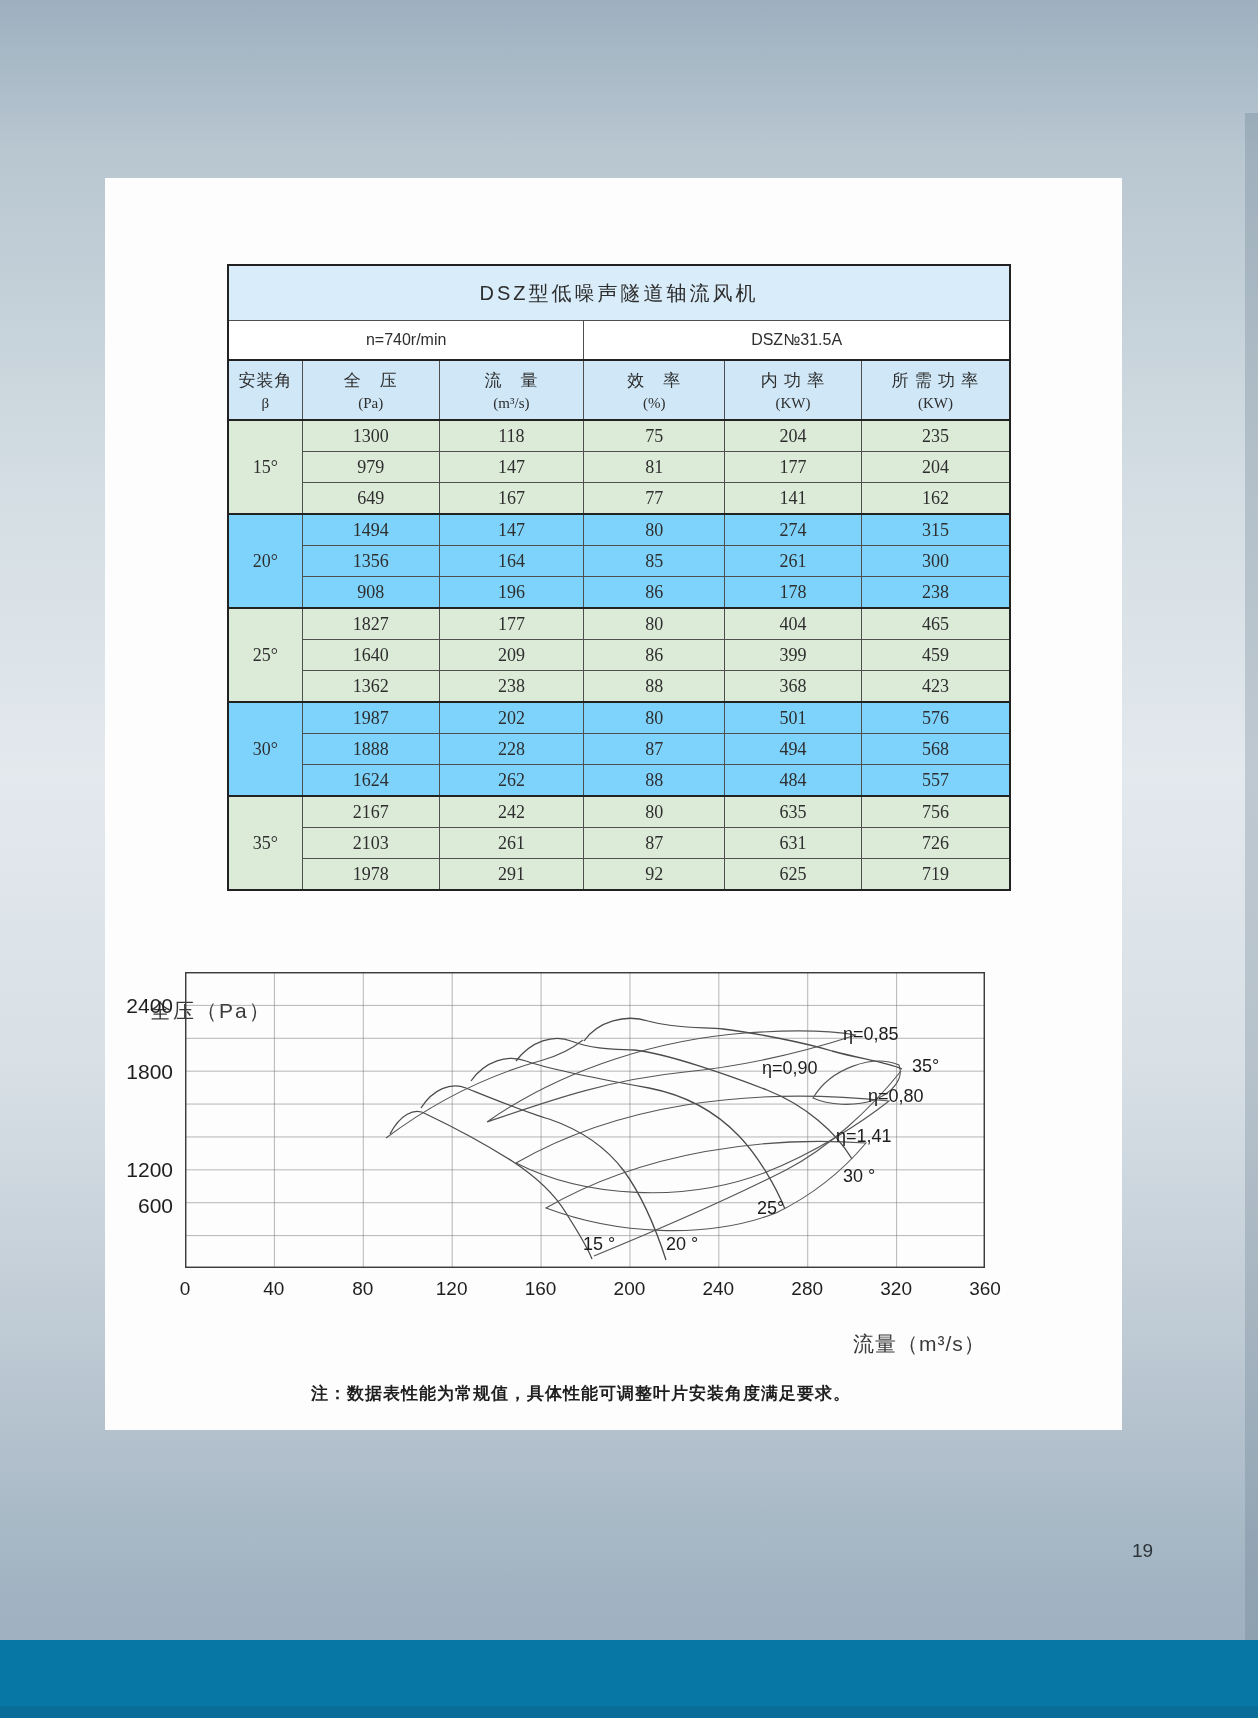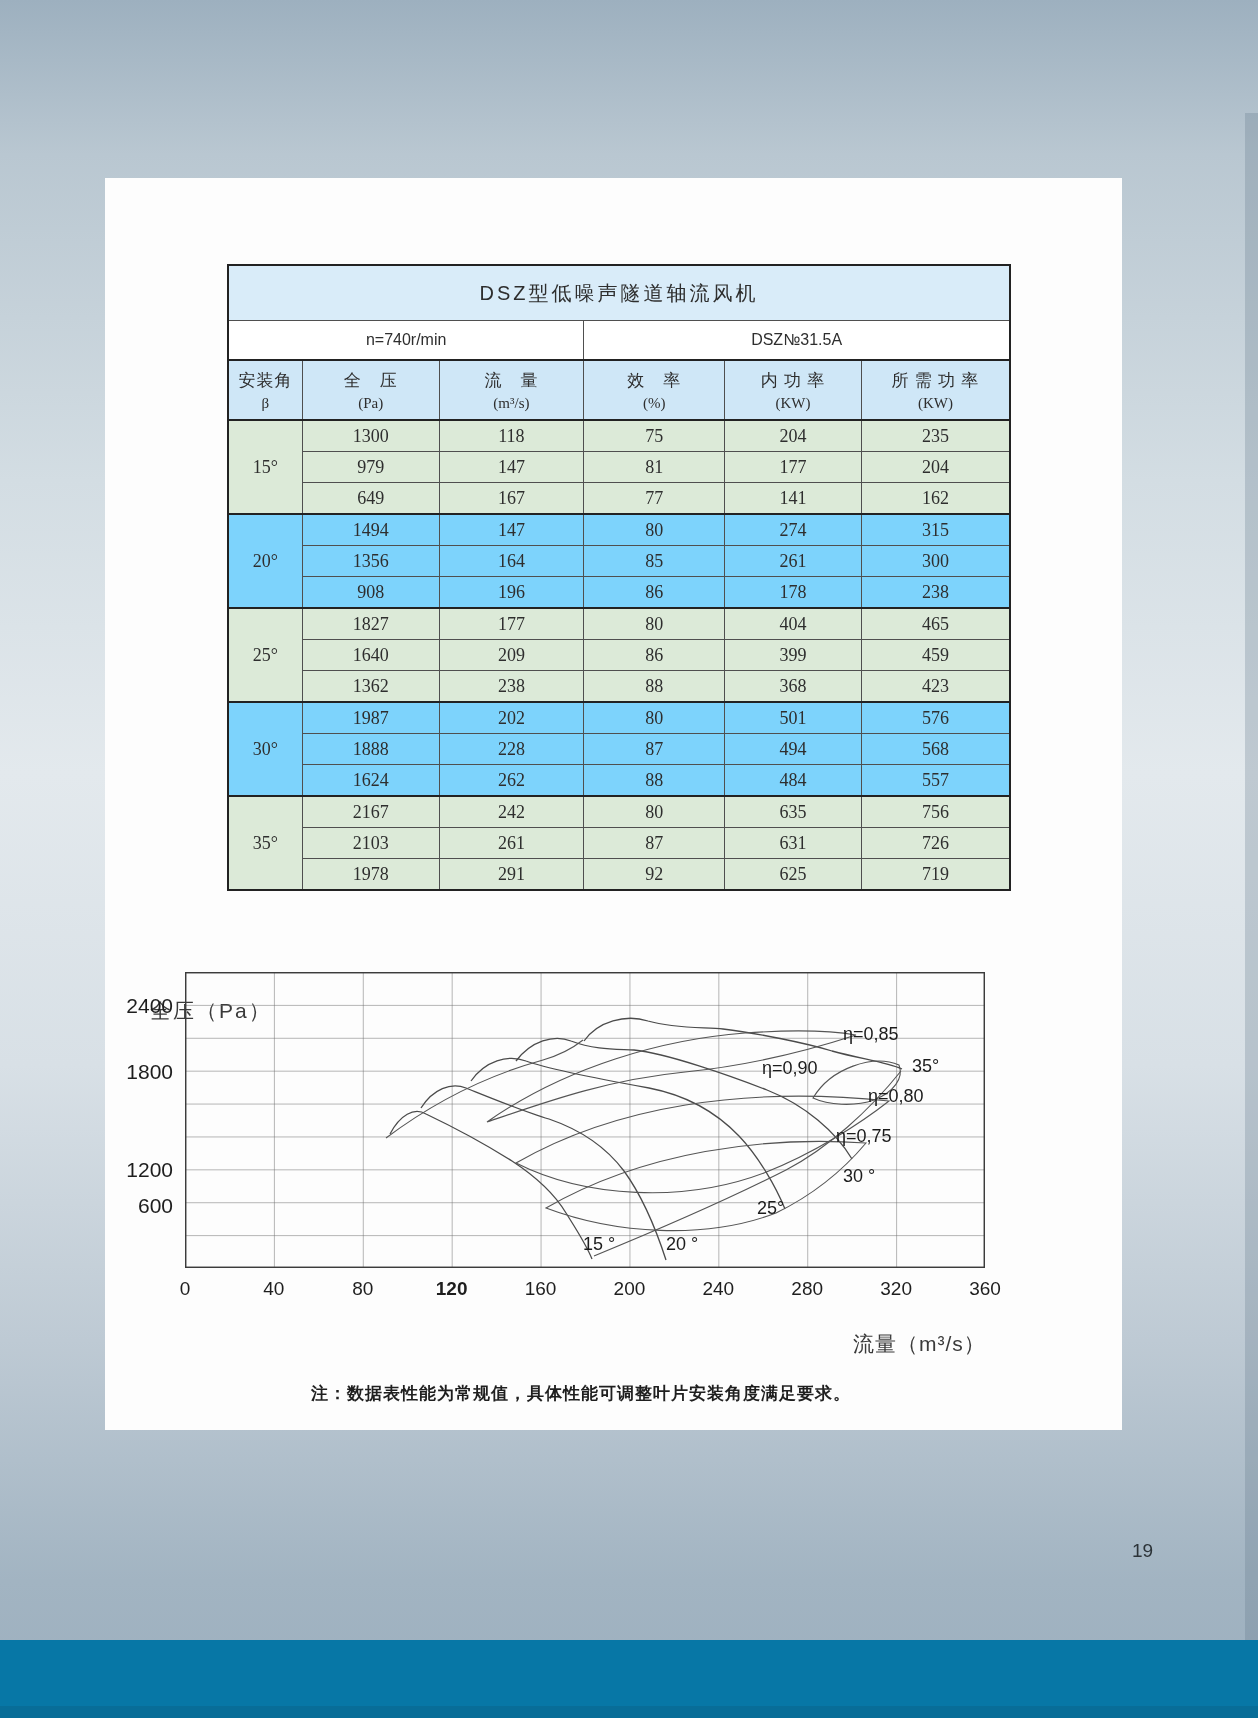--- a/index.html
+++ b/index.html
@@ -258,30 +258,30 @@
             <path d="M 628,126 C 646,96 688,82 714,93 C 719,106 709,120 689,128 C 669,135 643,133 628,126 Z"></path>
             <path d="M 302,150 C 382,94 480,67 560,61 C 602,58 642,58 671,63 C 622,79 560,94 500,100 C 420,108 358,131 302,150 Z"></path>
             <path d="M 331,191 C 430,134 560,114 704,129 C 676,151 630,181 579,201 C 500,231 400,226 331,191 Z"></path>
             <path d="M 361,236 C 460,179 580,164 681,171 C 660,196 630,222 591,241 C 520,268 430,262 361,236 Z"></path>
           </g>
         </svg>
         <span class="clabel" style="left:658px;top:52px">η=0,85</span>
         <span class="clabel" style="left:577px;top:86px">η=0,90</span>
         <span class="clabel" style="left:727px;top:84px">35°</span>
         <span class="clabel" style="left:683px;top:114px">η=0,80</span>
-        <span class="clabel" style="left:651px;top:154px">η=0,75</span>
+        <span class="clabel" style="left:651px;top:154px">η=1,41</span>
         <span class="clabel" style="left:658px;top:194px">30 °</span>
         <span class="clabel" style="left:572px;top:226px">25°</span>
         <span class="clabel" style="left:398px;top:262px">15 °</span>
         <span class="clabel" style="left:481px;top:262px">20 °</span>
       </div>
     <span class="xtick" style="left: 52px;">0</span>
         <span class="xtick" style="left: 140.889px;">40</span>
         <span class="xtick" style="left: 229.778px;">80</span>
-        <span class="xtick" style="left: 318.667px; font-weight: bold;">120</span>
+        <span class="xtick" style="left: 318.667px;">120</span>
         <span class="xtick" style="left: 407.556px;">160</span>
         <span class="xtick" style="left: 496.444px;">200</span>
         <span class="xtick" style="left: 585.333px;">240</span>
         <span class="xtick" style="left: 674.222px;">280</span>
         <span class="xtick" style="left: 763.111px;">320</span>
         <span class="xtick" style="left: 852px;">360</span>
         <span class="ytick" style="top: 222px;">600</span>
         <span class="ytick" style="top: 153.444px; margin-top: 33px;">1200</span>
         <span class="ytick" style="top: 87.6667px;">1800</span>
         <span class="ytick" style="top: 21.8889px;">2400</span>

